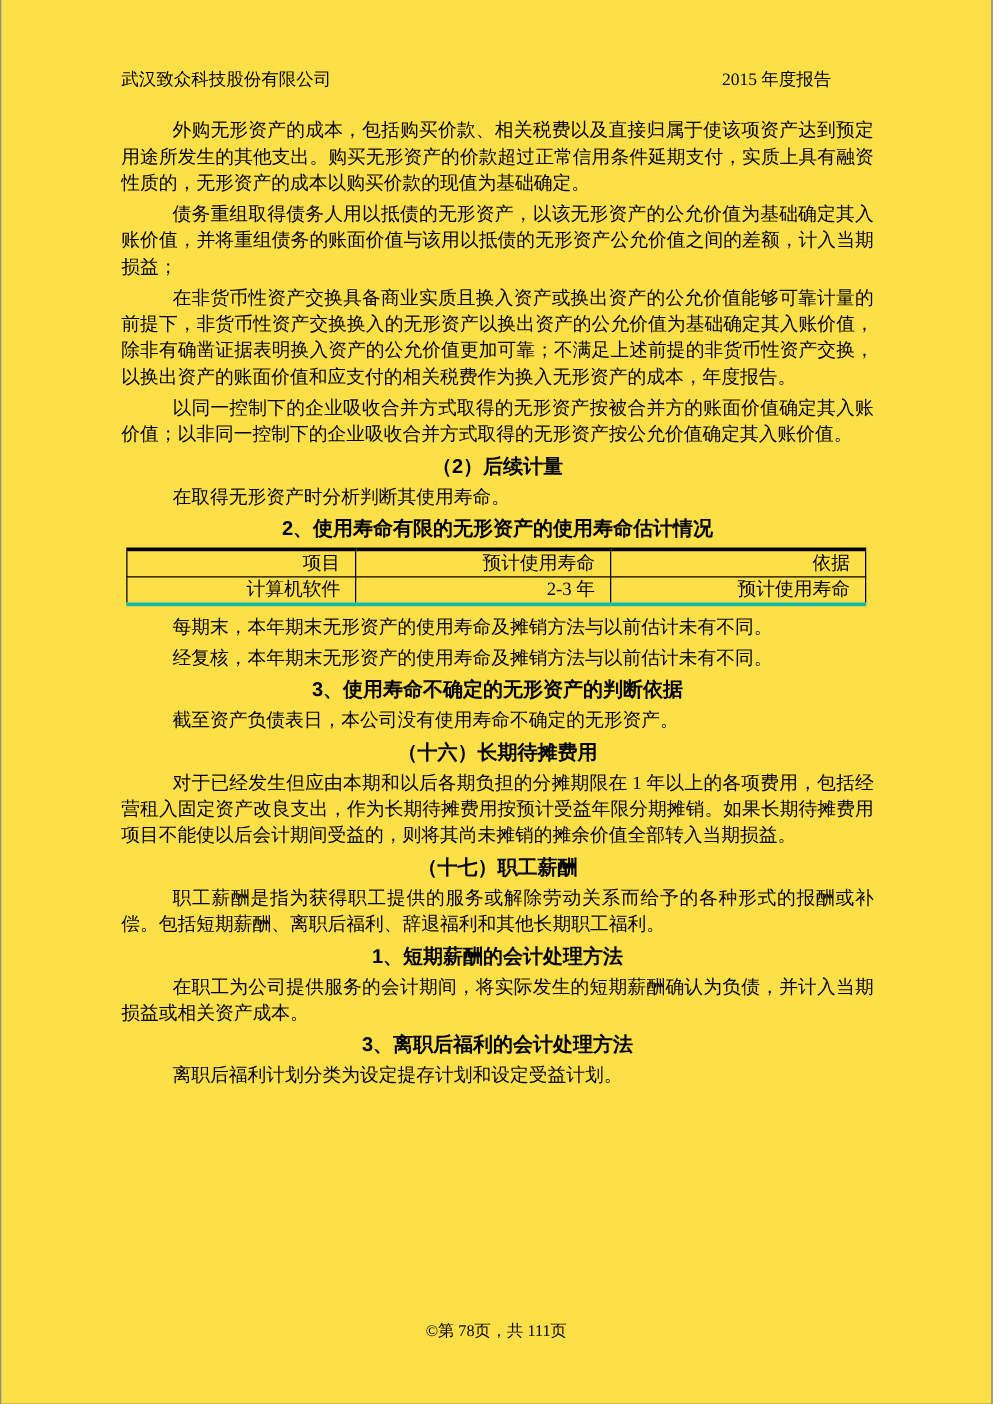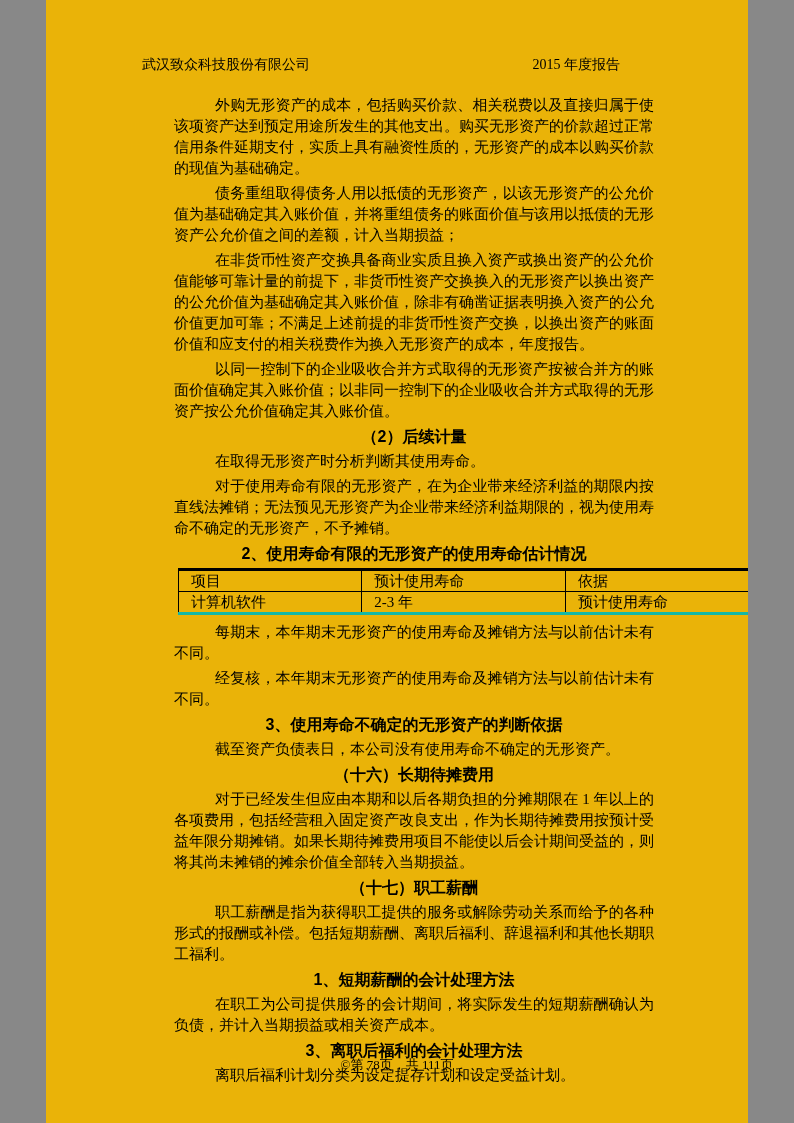--- a/index.html
+++ b/index.html
@@ -1,41 +1,40 @@
 <!DOCTYPE html>
 <html><head>
 <meta charset="utf-8">
 <style>
   html,body { margin:0; padding:0; background:#888; }
   .page {
     position:relative;
-    width:702px; height:1123px;
+    width:792px; height:1123px;
     margin:0 auto;
-    background:#eab308;
+    background:#fde047;
     color:#000;
     font-family:"Liberation Serif","DejaVu Serif",serif;
     box-sizing:border-box;
     padding:54px 94px 0 96px;
     overflow:hidden;
   }
   .doc-header {
     display:flex;
     justify-content:space-between;
     align-items:baseline;
     font-size:14px;
     line-height:21px;
     margin-bottom:20px;
     white-space:nowrap;
   }
   .doc-header .hdr-right { margin-right:34px; }
   .doc-body {
     font-size:15px;
     line-height:21px;
     text-align:justify;
-    margin-left:32px;
   }
   p.para {
     margin:0 0 4px 0;
     text-indent:41px;
   }
   .hd {
     font-weight:bold;
     font-size:16px;
     line-height:21px;
     margin:3px 0 4px 0;
@@ -48,21 +47,21 @@
     margin:4px 0 7px 4px;
     table-layout:fixed;
   }
   table.ul-table tr:first-child th { border-top:3px solid #000; }
   table.ul-table tr:last-child td { border-bottom:3px solid #14b8a6; }
   table.ul-table th, table.ul-table td {
     border:1px solid #000;
     font-weight:normal;
     font-size:15px;
     line-height:18px;
-    text-align:left;
+    text-align:right;
     padding:1px 12px;
   }
   .col1 { width:31%; }
   .col2 { width:34.5%; }
   .col3 { width:34.5%; }
   .doc-footer {
     position:absolute;
     left:0; right:0;
     top:1056px;
     text-align:center;
@@ -81,21 +80,20 @@
   </div>
 
   <div class="doc-body">
     <p class="para">外购无形资产的成本，包括购买价款、相关税费以及直接归属于使该项资产达到预定用途所发生的其他支出。购买无形资产的价款超过正常信用条件延期支付，实质上具有融资性质的，无形资产的成本以购买价款的现值为基础确定。</p>
     <p class="para">债务重组取得债务人用以抵债的无形资产，以该无形资产的公允价值为基础确定其入账价值，并将重组债务的账面价值与该用以抵债的无形资产公允价值之间的差额，计入当期损益；</p>
     <p class="para">在非货币性资产交换具备商业实质且换入资产或换出资产的公允价值能够可靠计量的前提下，非货币性资产交换换入的无形资产以换出资产的公允价值为基础确定其入账价值，除非有确凿证据表明换入资产的公允价值更加可靠；不满足上述前提的非货币性资产交换，以换出资产的账面价值和应支付的相关税费作为换入无形资产的成本，年度报告。</p>
     <p class="para">以同一控制下的企业吸收合并方式取得的无形资产按被合并方的账面价值确定其入账价值；以非同一控制下的企业吸收合并方式取得的无形资产按公允价值确定其入账价值。</p>
 
     <div class="hd">（2）后续计量</div>
     <p class="para">在取得无形资产时分析判断其使用寿命。</p>
-    <p class="para">对于使用寿命有限的无形资产，在为企业带来经济利益的期限内按直线法摊销；无法预见无形资产为企业带来经济利益期限的，视为使用寿命不确定的无形资产，不予摊销。</p>
 
     <div class="hd">2、使用寿命有限的无形资产的使用寿命估计情况</div>
 
     <table class="ul-table">
       <colgroup>
           <col class="col1">
           <col class="col2">
           <col class="col3">
         </colgroup>
       <tbody>

